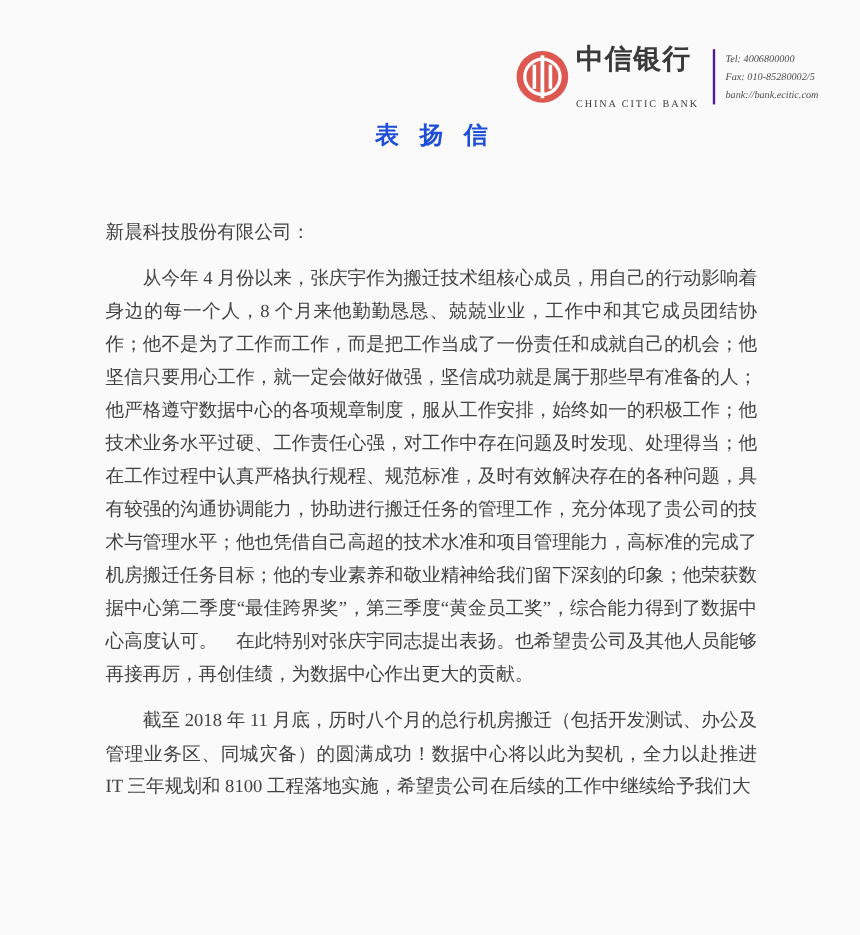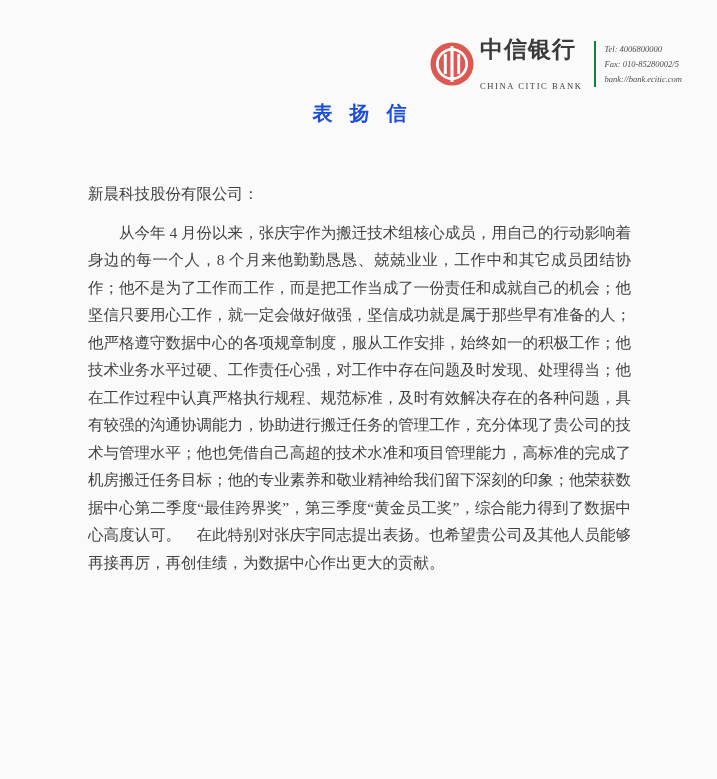--- a/index.html
+++ b/index.html
@@ -25,21 +25,21 @@
   .bank-cn {
     font-size:23px; font-weight:700; color:#3a3a3a;
     letter-spacing:1px; line-height:26px; white-space:nowrap;
   }
   .bank-en {
     font-size:8.5px; letter-spacing:1.6px; color:#3c3c3c;
     margin-top:18px; white-space:nowrap;
   }
   .contact {
     margin-left:11px; padding-left:9px; padding-top:1px;
-    border-left:2px solid #15803d;
+    border-left:2px solid #4c1d95;
     font-style:italic; font-size:8.5px; color:#4c4c4c;
     line-height:15px; height:45px;
     display:flex; flex-direction:column; justify-content:center;
   }
   .contact div { white-space:nowrap; }
 
   
   .letter-title {
     position:absolute; top:101px; left:88px; width:543px;
     text-align:center;
@@ -79,15 +79,16 @@
       <div>Fax: 010-85280002/5</div>
       <div>bank://bank.ecitic.com</div>
     </div>
   </div>
 
   <div class="letter-title">表 扬 信</div>
 
   <div class="letter-body">
     <p class="salutation">新晨科技股份有限公司：</p>
     <p>从今年 4 月份以来，张庆宇作为搬迁技术组核心成员，用自己的行动影响着身边的每一个人，8 个月来他勤勤恳恳、兢兢业业，工作中和其它成员团结协作；他不是为了工作而工作，而是把工作当成了一份责任和成就自己的机会；他坚信只要用心工作，就一定会做好做强，坚信成功就是属于那些早有准备的人；他严格遵守数据中心的各项规章制度，服从工作安排，始终如一的积极工作；他技术业务水平过硬、工作责任心强，对工作中存在问题及时发现、处理得当；他在工作过程中认真严格执行规程、规范标准，及时有效解决存在的各种问题，具有较强的沟通协调能力，协助进行搬迁任务的管理工作，充分体现了贵公司的技术与管理水平；他也凭借自己高超的技术水准和项目管理能力，高标准的完成了机房搬迁任务目标；他的专业素养和敬业精神给我们留下深刻的印象；他荣获数据中心第二季度“最佳跨界奖”，第三季度“黄金员工奖”，综合能力得到了数据中心高度认可。　在此特别对张庆宇同志提出表扬。也希望贵公司及其他人员能够再接再厉，再创佳绩，为数据中心作出更大的贡献。</p>
+    <p>截至 2018 年 11 月底，历时八个月的总行机房搬迁（包括开发测试、办公及管理业务区、同城灾备）的圆满成功！数据中心将以此为契机，全力以赴推进 IT 三年规划和 8100 工程落地实施，希望贵公司在后续的工作中继续给予我们大</p>
   </div>
 
 </div>
 
 </body></html>

